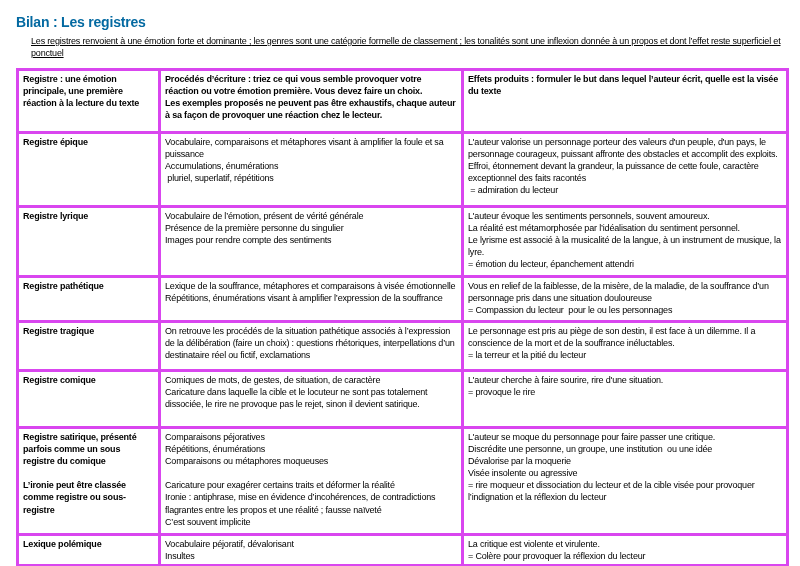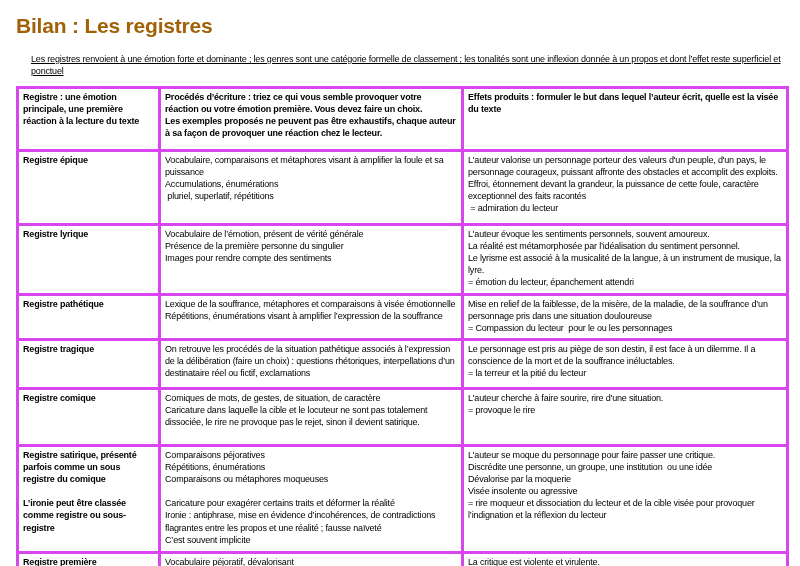--- a/index.html
+++ b/index.html
@@ -3,22 +3,22 @@
 <meta charset="utf-8">
 <style>
   html, body { margin: 0; padding: 0; background: #ffffff; }
   body {
     width: 800px; height: 566px; overflow: hidden;
     font-family: "Liberation Sans", sans-serif;
     color: #1a1a1a;
   }
   .page { padding: 8px 12px 0 16px; }
   .doc-title {
-    font-size: 21px; font-weight: bold; letter-spacing: -0.2px;
-    margin: 6px 0 15px 0; color: #a16207;
+    font-size: 14px; font-weight: bold; letter-spacing: -0.2px;
+    margin: 6px 0 5px 0; color: #0369a1;
   }
   .intro {
     font-size: 9px; line-height: 12px; letter-spacing: -0.18px;
     margin: 0 0 9px 15px; width: 772px; color: #000; text-decoration: underline;
   }
   .intro .u { text-decoration: underline; }
   table.registres {
     border-collapse: collapse; table-layout: fixed; width: 770px;
   }
   col.c1 { width: 142px; }
@@ -96,21 +96,21 @@
       </tr>
       <tr style="height:45px;padding-left:18px;">
         <td class="bold">
             <div class="line">Registre pathétique</div>
           </td>
         <td>
             <div class="line">Lexique de la souffrance, métaphores et comparaisons à visée émotionnelle</div>
             <div class="line">Répétitions, énumérations visant à amplifier l’expression de la souffrance</div>
           </td>
         <td>
-            <div class="line">Mise en relief de la faiblesse, de la misère, de la maladie, de la souffrance d’un personnage pris dans une situation douloureuse</div>
+            <div class="line">Vous en relief de la faiblesse, de la misère, de la maladie, de la souffrance d’un personnage pris dans une situation douloureuse</div>
             <div class="line">= Compassion du lecteur  pour le ou les personnages</div>
           </td>
       </tr>
       <tr style="height:49px;">
         <td class="bold">
             <div class="line">Registre tragique</div>
           </td>
         <td>
             <div class="line">On retrouve les procédés de la situation pathétique associés à l’expression de la délibération (faire un choix) : questions rhétoriques, interpellations d’un destinataire réel ou fictif, exclamations</div>
           </td>
@@ -150,21 +150,21 @@
         <td>
             <div class="line">L'auteur se moque du personnage pour faire passer une critique.</div>
             <div class="line">Discrédite une personne, un groupe, une institution  ou une idée</div>
             <div class="line">Dévalorise par la moquerie</div>
             <div class="line">Visée insolente ou agressive</div>
             <div class="line">= rire moqueur et dissociation du lecteur et de la cible visée pour provoquer l’indignation et la réflexion du lecteur</div>
           </td>
       </tr>
       <tr style="height:25px;">
         <td class="bold">
-            <div class="line">Registre première</div>
+            <div class="line">Lexique polémique</div>
           </td>
         <td>
             <div class="line">Vocabulaire péjoratif, dévalorisant</div>
             <div class="line">Insultes</div>
           </td>
         <td>
             <div class="line">La critique est violente et virulente.</div>
             <div class="line">= Colère pour provoquer la réflexion du lecteur</div>
           </td>
       </tr>

